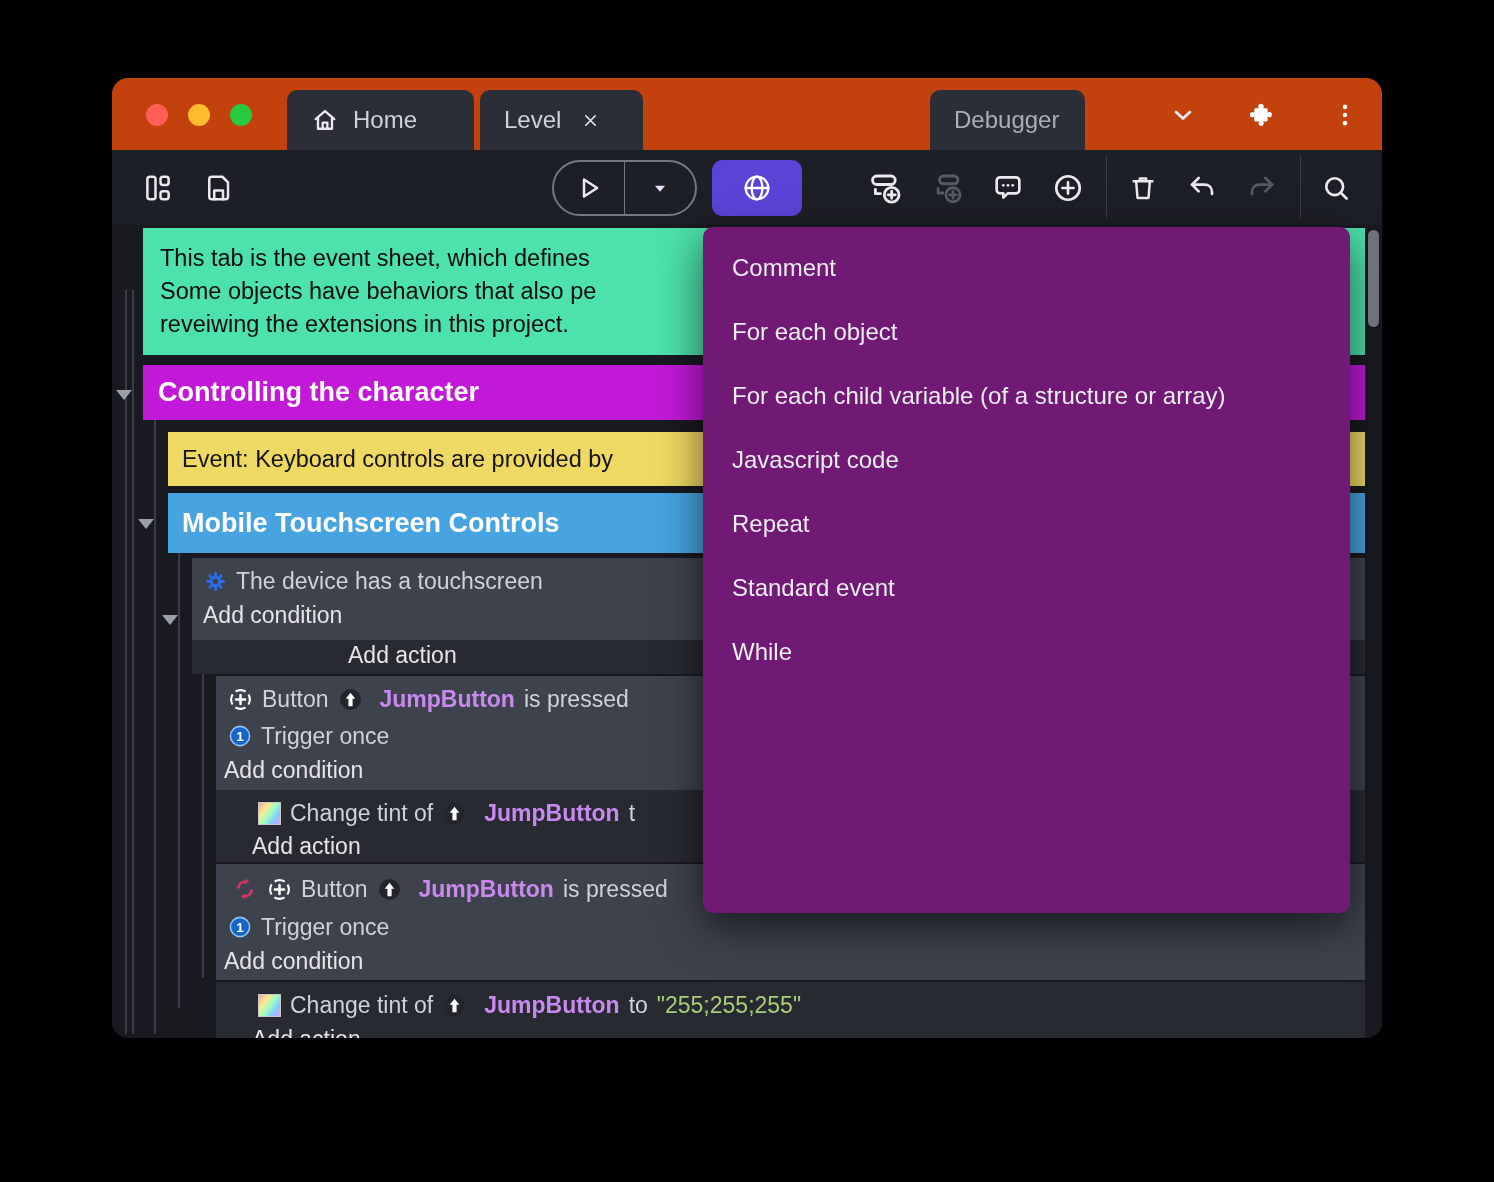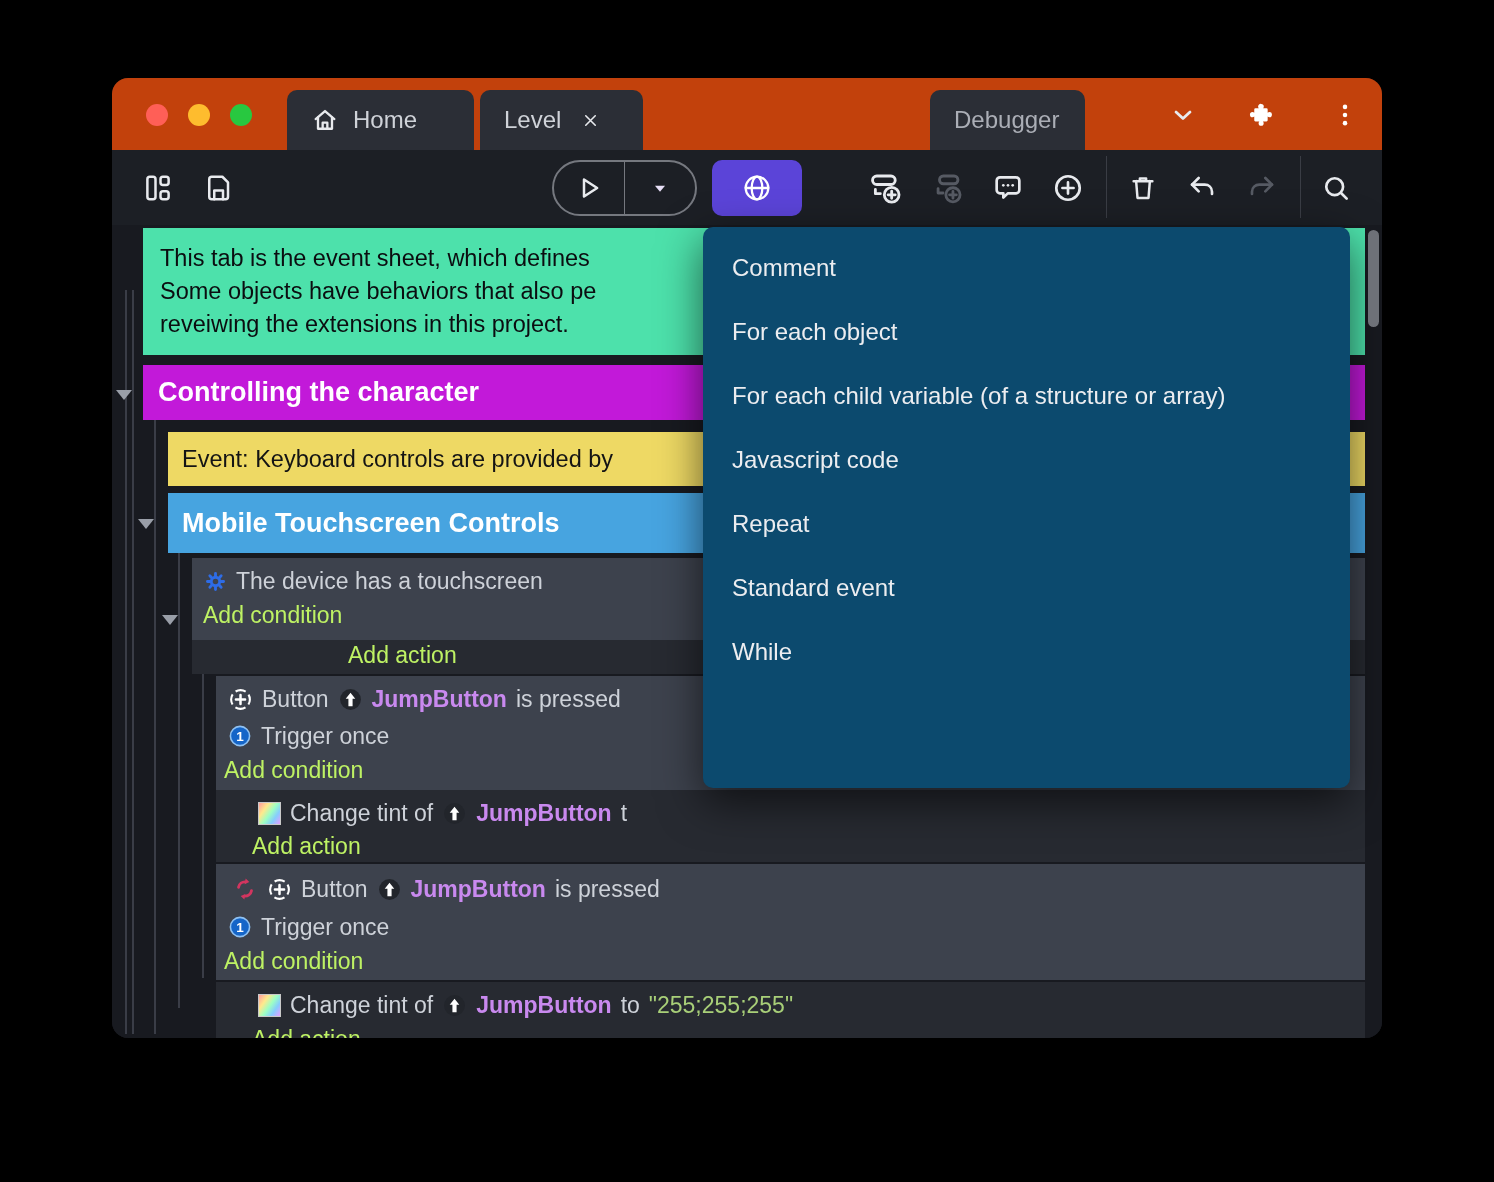--- a/index.html
+++ b/index.html
@@ -32,28 +32,28 @@
   .sheet{position:absolute;left:0;top:147px;width:100%;height:813px;background:#181a20;overflow:hidden;}
   .guide{position:absolute;width:2px;background:#3a3d47;}
   .tri{position:absolute;width:0;height:0;border-left:8px solid transparent;border-right:8px solid transparent;
     border-top:10px solid #999ea8;}
   .row{position:absolute;box-sizing:border-box;}
   .grouphdr{color:#fff;font-size:27px;font-weight:bold;display:flex;align-items:center;padding-left:15px;}
   .blk{background:#3d424d;}
   .blkdark{background:#272a31;}
   .eline{position:absolute;height:36px;display:flex;align-items:center;gap:9px;
     color:#ced2d9;font-size:23px;white-space:nowrap;}
-  .addlink{position:absolute;color:#bef264;font-size:23px;white-space:nowrap;}
-  .objname{color:#c989ef;font-weight:bold;}
+  .addlink{position:absolute;color:#e5e5e5;font-size:23px;white-space:nowrap;}
+  .objname{color:#c989ef;font-weight:bold;margin-left:8px;}
   .strval{color:#a8cf78;}
   .obj-ico{width:25px;height:25px;}
   .tint{width:23px;height:23px;border:1px solid #c9c9c9;box-sizing:border-box;
     background:linear-gradient(125deg,#ff9d9d 0%,#ffe98c 28%,#9dffc4 52%,#86cdfd 74%,#e59dff 100%);}
   
-  .menu{position:absolute;left:591px;top:149px;width:647px;height:561px;background:#0c4a6e;
+  .menu{position:absolute;left:591px;top:149px;width:647px;height:686px;background:#701a75;
     border-radius:10px;box-shadow:0 14px 44px rgba(0,0,0,.6);padding:9px 0 0 0;box-sizing:border-box;z-index:60;}
   .mitem{height:64px;line-height:64px;padding-left:29px;font-size:24px;color:#ecedf0;font-weight:500;white-space:nowrap;}
   .mitem.hl{background:#45484f;}
   
   .sb-thumb{position:absolute;left:1256px;top:152px;width:11px;height:97px;border-radius:6px;background:#6e7178;z-index:70;}
 </style>
 </head>
 <body>
 
 <div class="window">

